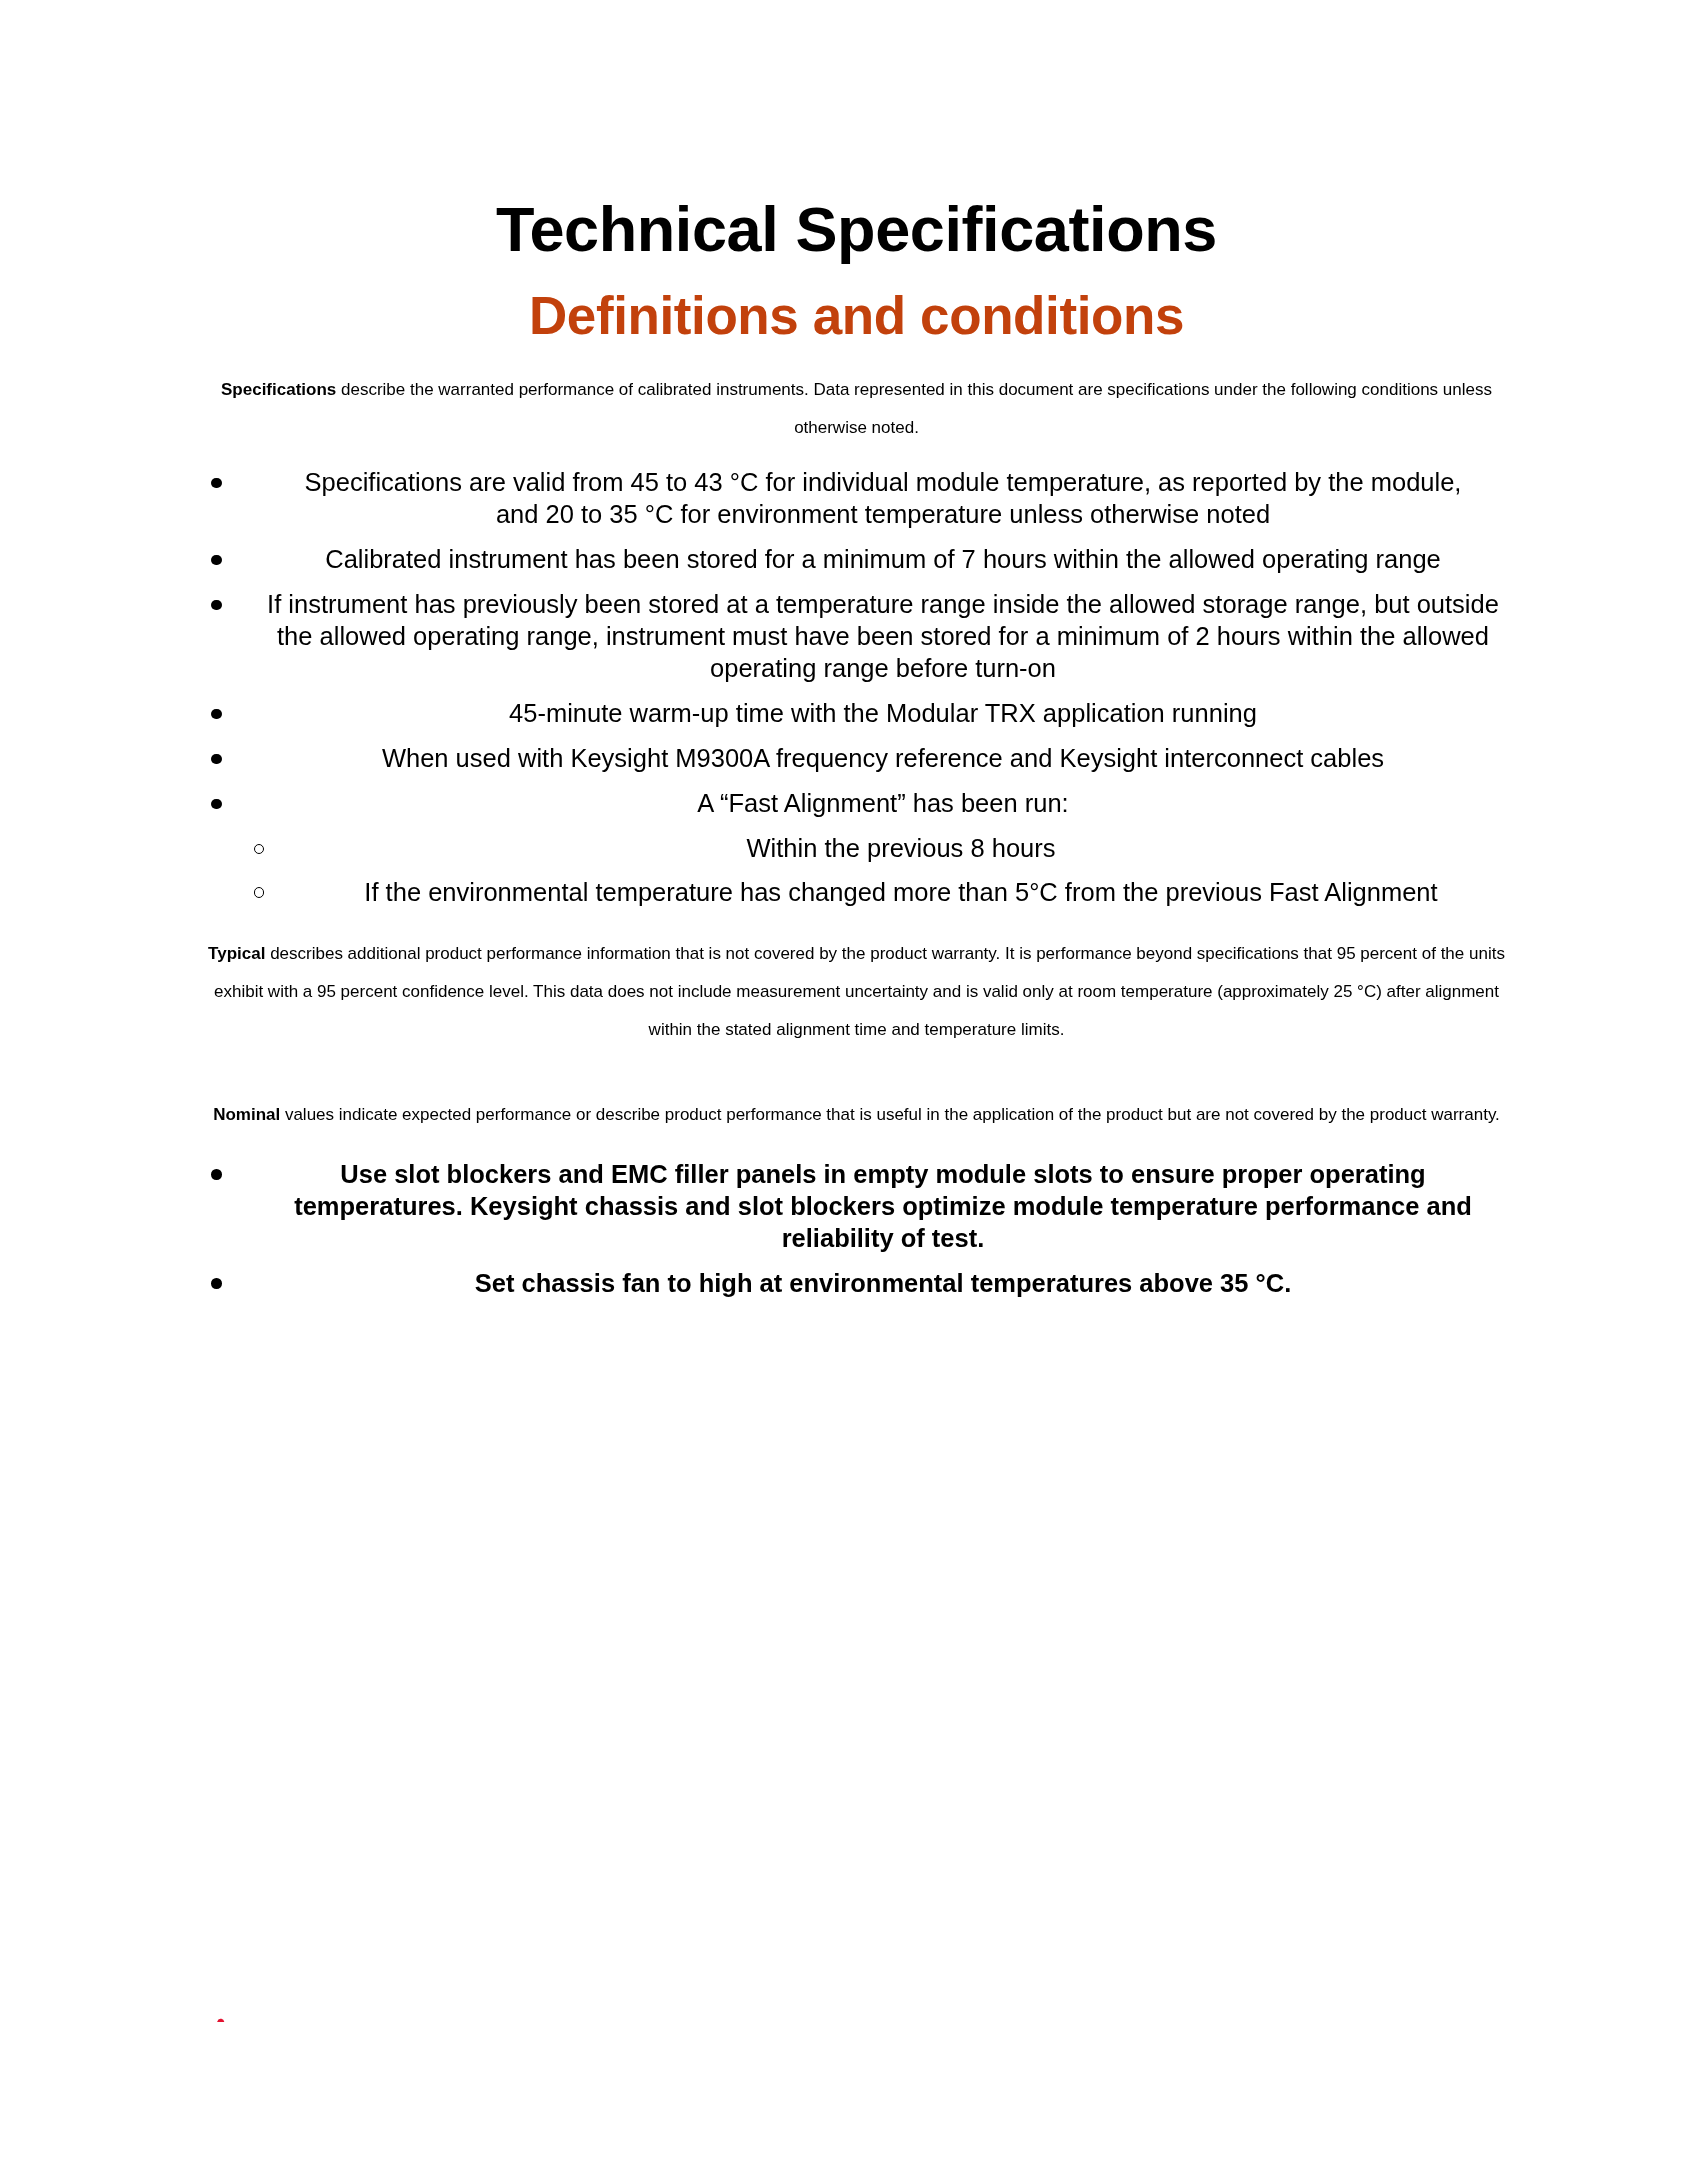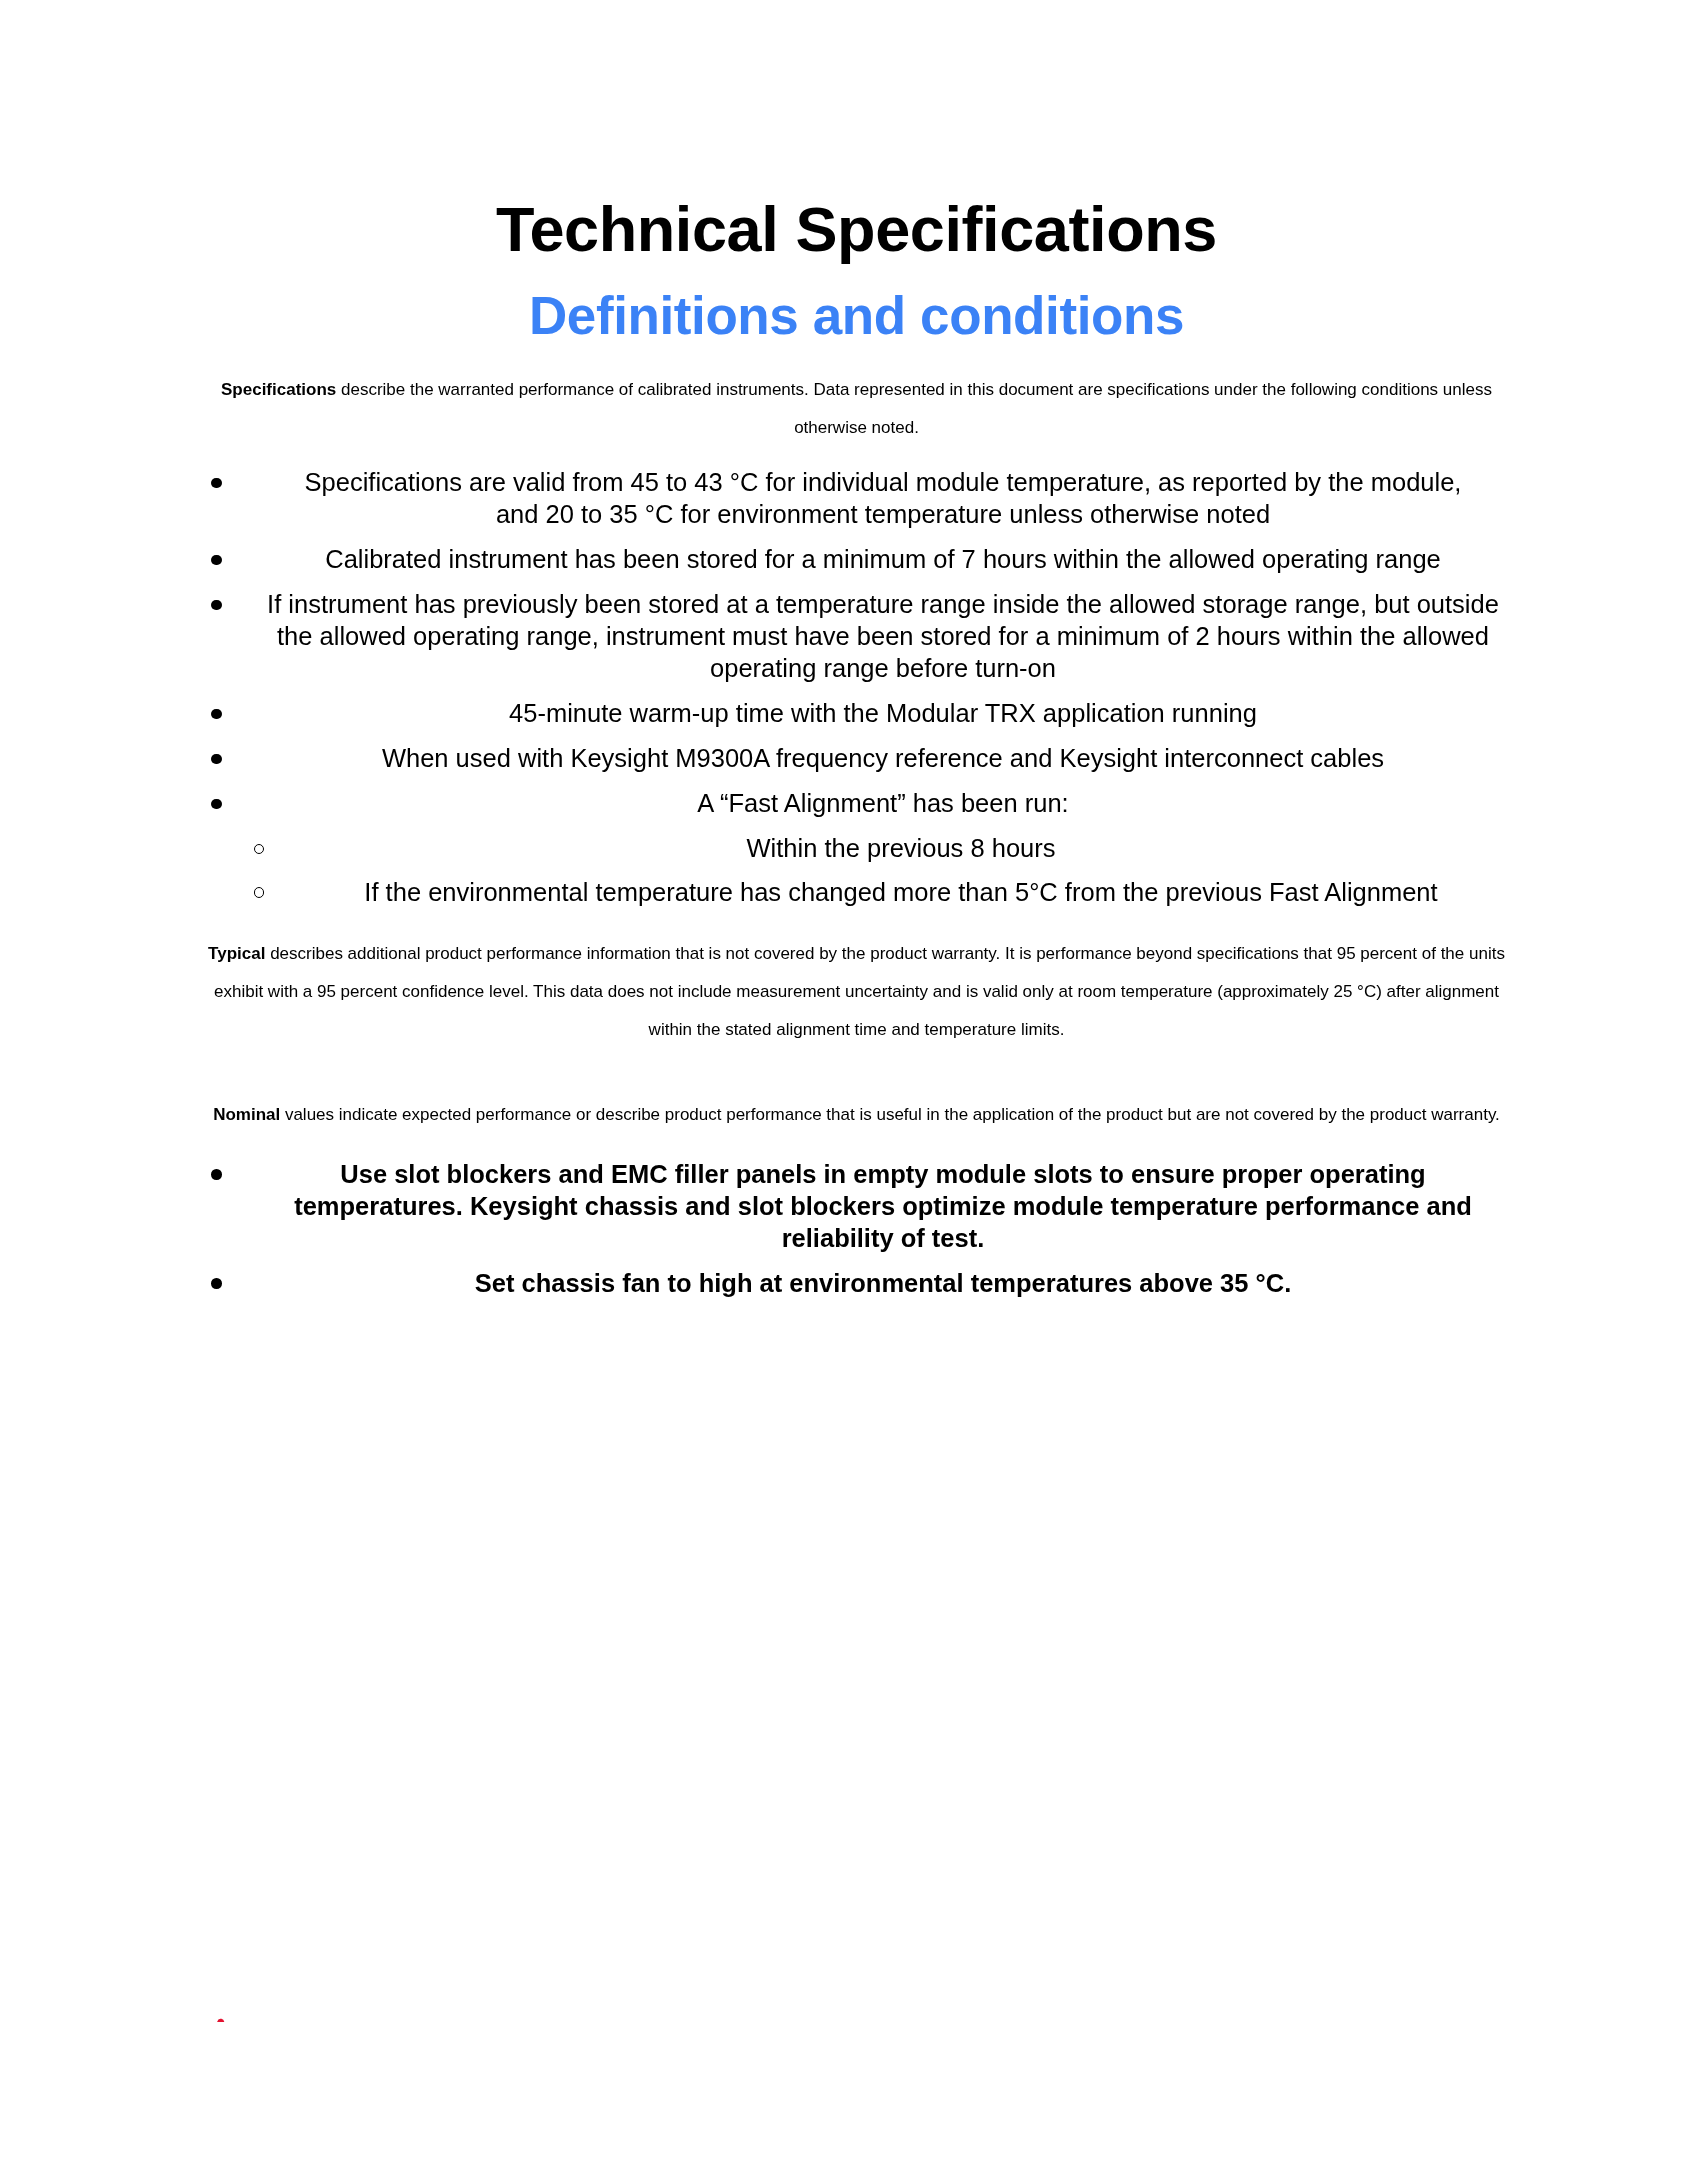--- a/index.html
+++ b/index.html
@@ -24,21 +24,21 @@
     font-size: 63px;
     line-height: 70px;
     font-weight: bold;
     letter-spacing: -0.4px;
     color: #000000;
   }
   h2.section-heading {
     font-size: 53px;
     line-height: 58px;
     font-weight: bold;
-    color: #3b82f6;
+    color: #c2410c;
     letter-spacing: -0.4px;
   }
   .h2-definitions { margin: 23px 0 0; }
   .h2-practices  { margin: 82px 0 0; }
   p.body {
     margin: 0;
     font-size: 17px;
     line-height: 38px;
   }
   p.intro   { margin-top: 26px; }

